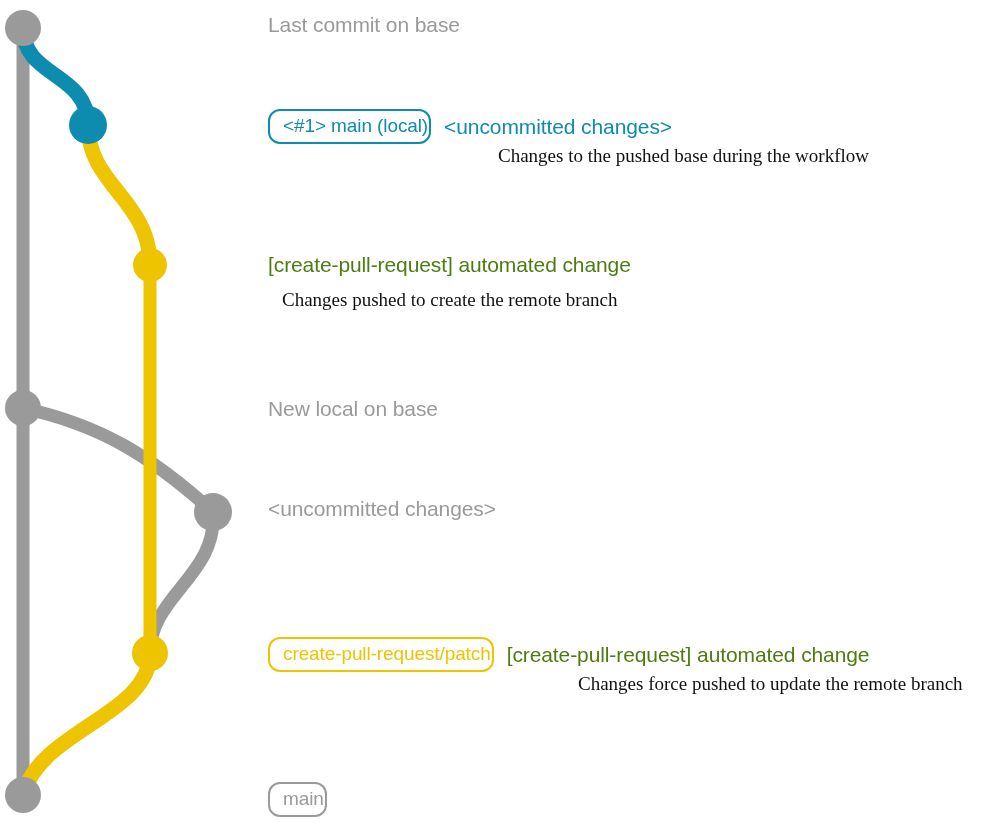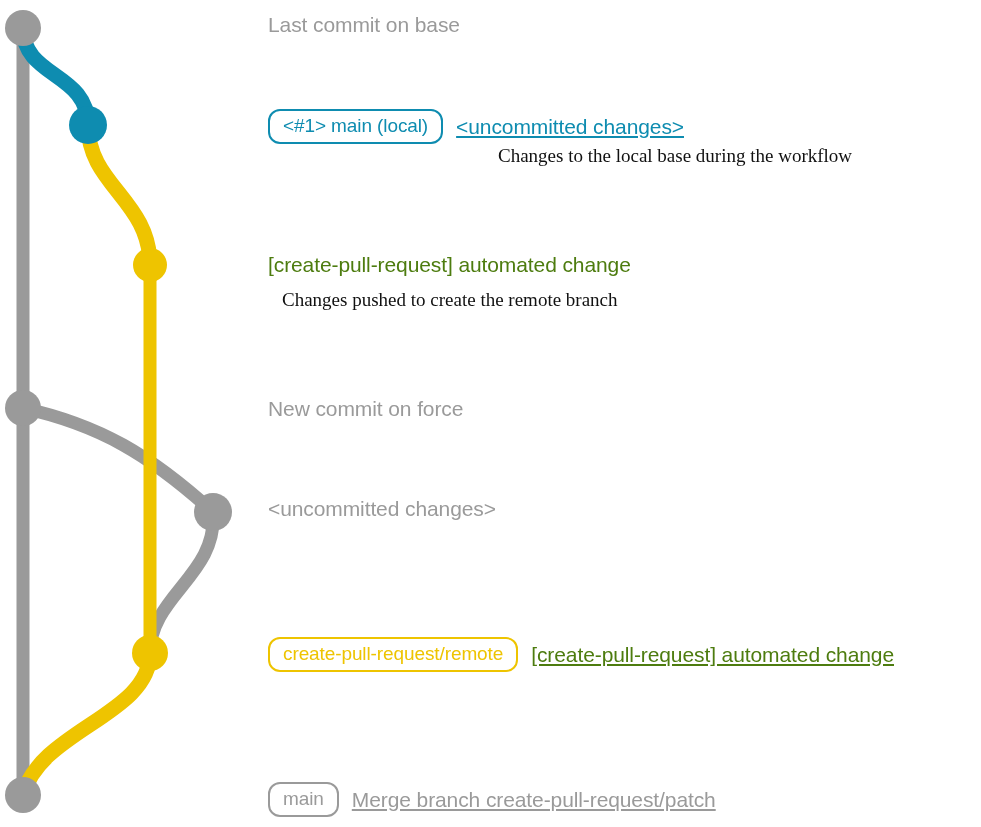--- a/index.html
+++ b/index.html
@@ -37,41 +37,41 @@
     position: absolute;
     display: flex;
     align-items: center;
     white-space: nowrap;
   }
 
   .badge {
     display: inline-block;
     border: 2px solid #9a9a9a;
     border-radius: 12px;
-    padding: 4px 13px 5px 13px;
+    padding: 4px 1px 5px 13px;
     font-size: 19px;
     line-height: 22px;
     color: #9a9a9a;
     background: transparent;
     letter-spacing: -0.1px;
   }
   .badge.blue { border-color: #0e8cb0; color: #0e8cb0; }
   .badge.yellow { border-color: #eec400; color: #eec400; }
   .badge.gray { border-color: #9a9a9a; color: #9a9a9a; }
 
   .commit-title {
     font-size: 21px;
     line-height: 24px;
     letter-spacing: -0.1px;
   }
   .commit-title.blue { color: #0e8cb0; }
   .commit-title.yellow { color: #4d7c0f; }
   .commit-title.gray { color: #9a9a9a; }
 
-  .badge + .commit-title { margin-left: 13px; text-decoration: underline; }
+  .badge + .commit-title { margin-left: 13px; }
 
   .subtext {
     position: absolute;
     font-family: "Liberation Serif", serif;
     font-size: 19px;
     line-height: 22px;
     color: #111111;
     white-space: nowrap;
   }
 </style>
@@ -106,38 +106,38 @@
 <div class="labels-layer">
 
   <div class="row" style="left:256px; top:13px;">
     <span class="commit-title gray">Last commit on base</span>
   </div>
 
   <div class="row" style="left:256px; top:109px;">
     <span class="badge blue">&lt;#1&gt; main (local)</span>
     <span class="commit-title blue">&lt;uncommitted changes&gt;</span>
   </div>
-  <div class="subtext" style="left:486px; top:145px;">Changes to the local base during the workflow</div>
+  <div class="subtext" style="left:486px; top:145px;">Changes to the pushed base during the workflow</div>
 
   <div class="row" style="left:256px; top:253px;">
     <span class="commit-title yellow">[create-pull-request] automated change</span>
   </div>
   <div class="subtext" style="left:270px; top:289px;text-align:center;">Changes pushed to create the remote branch</div>
 
   <div class="row" style="left:256px; top:397px;">
-    <span class="commit-title gray">New commit on force</span>
+    <span class="commit-title gray">New local on base</span>
   </div>
 
   <div class="row" style="left:256px; top:497px;">
     <span class="commit-title gray">&lt;uncommitted changes&gt;</span>
   </div>
 
   <div class="row" style="left:256px; top:637px;">
-    <span class="badge yellow">create-pull-request/remote</span>
+    <span class="badge yellow">create-pull-request/patch</span>
     <span class="commit-title yellow">[create-pull-request] automated change</span>
   </div>
+  <div class="subtext" style="left:566px; top:673px;">Changes force pushed to update the remote branch</div>
 
   <div class="row" style="left:256px; top:782px;text-align:center;">
     <span class="badge gray">main</span>
-    <span class="commit-title gray">Merge branch create-pull-request/patch</span>
   </div>
 
 </div>
 
 </body></html>

